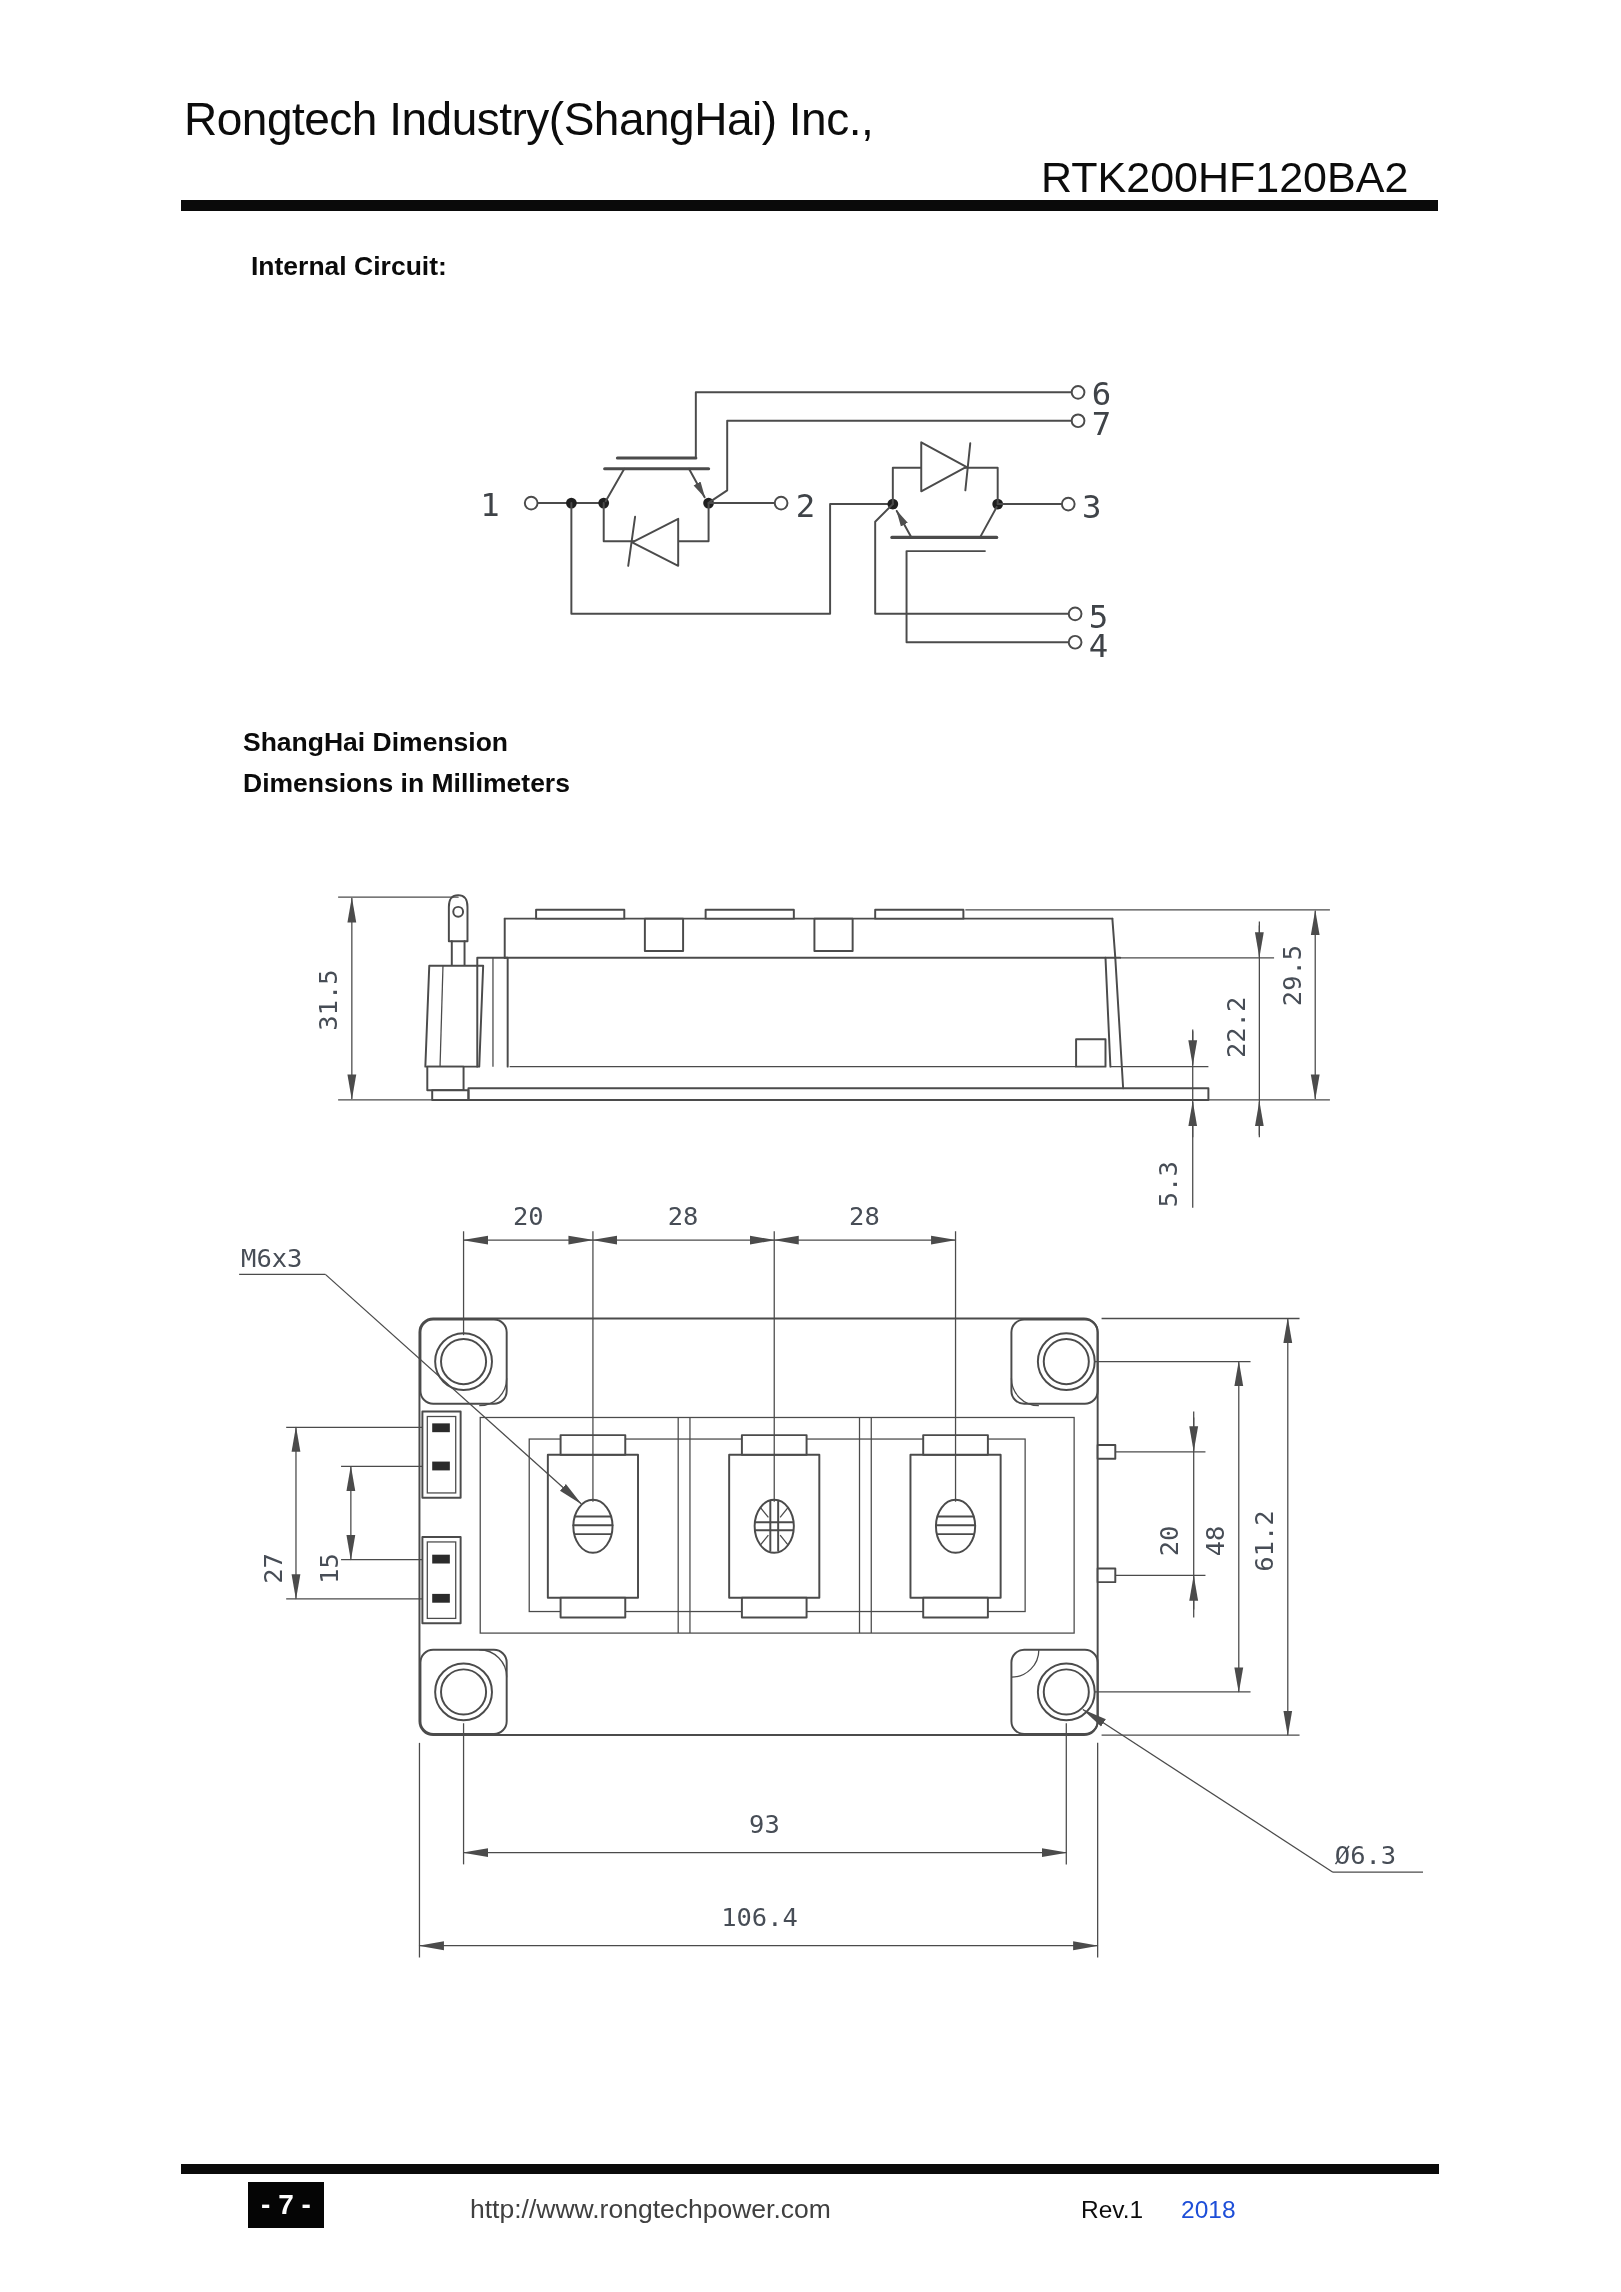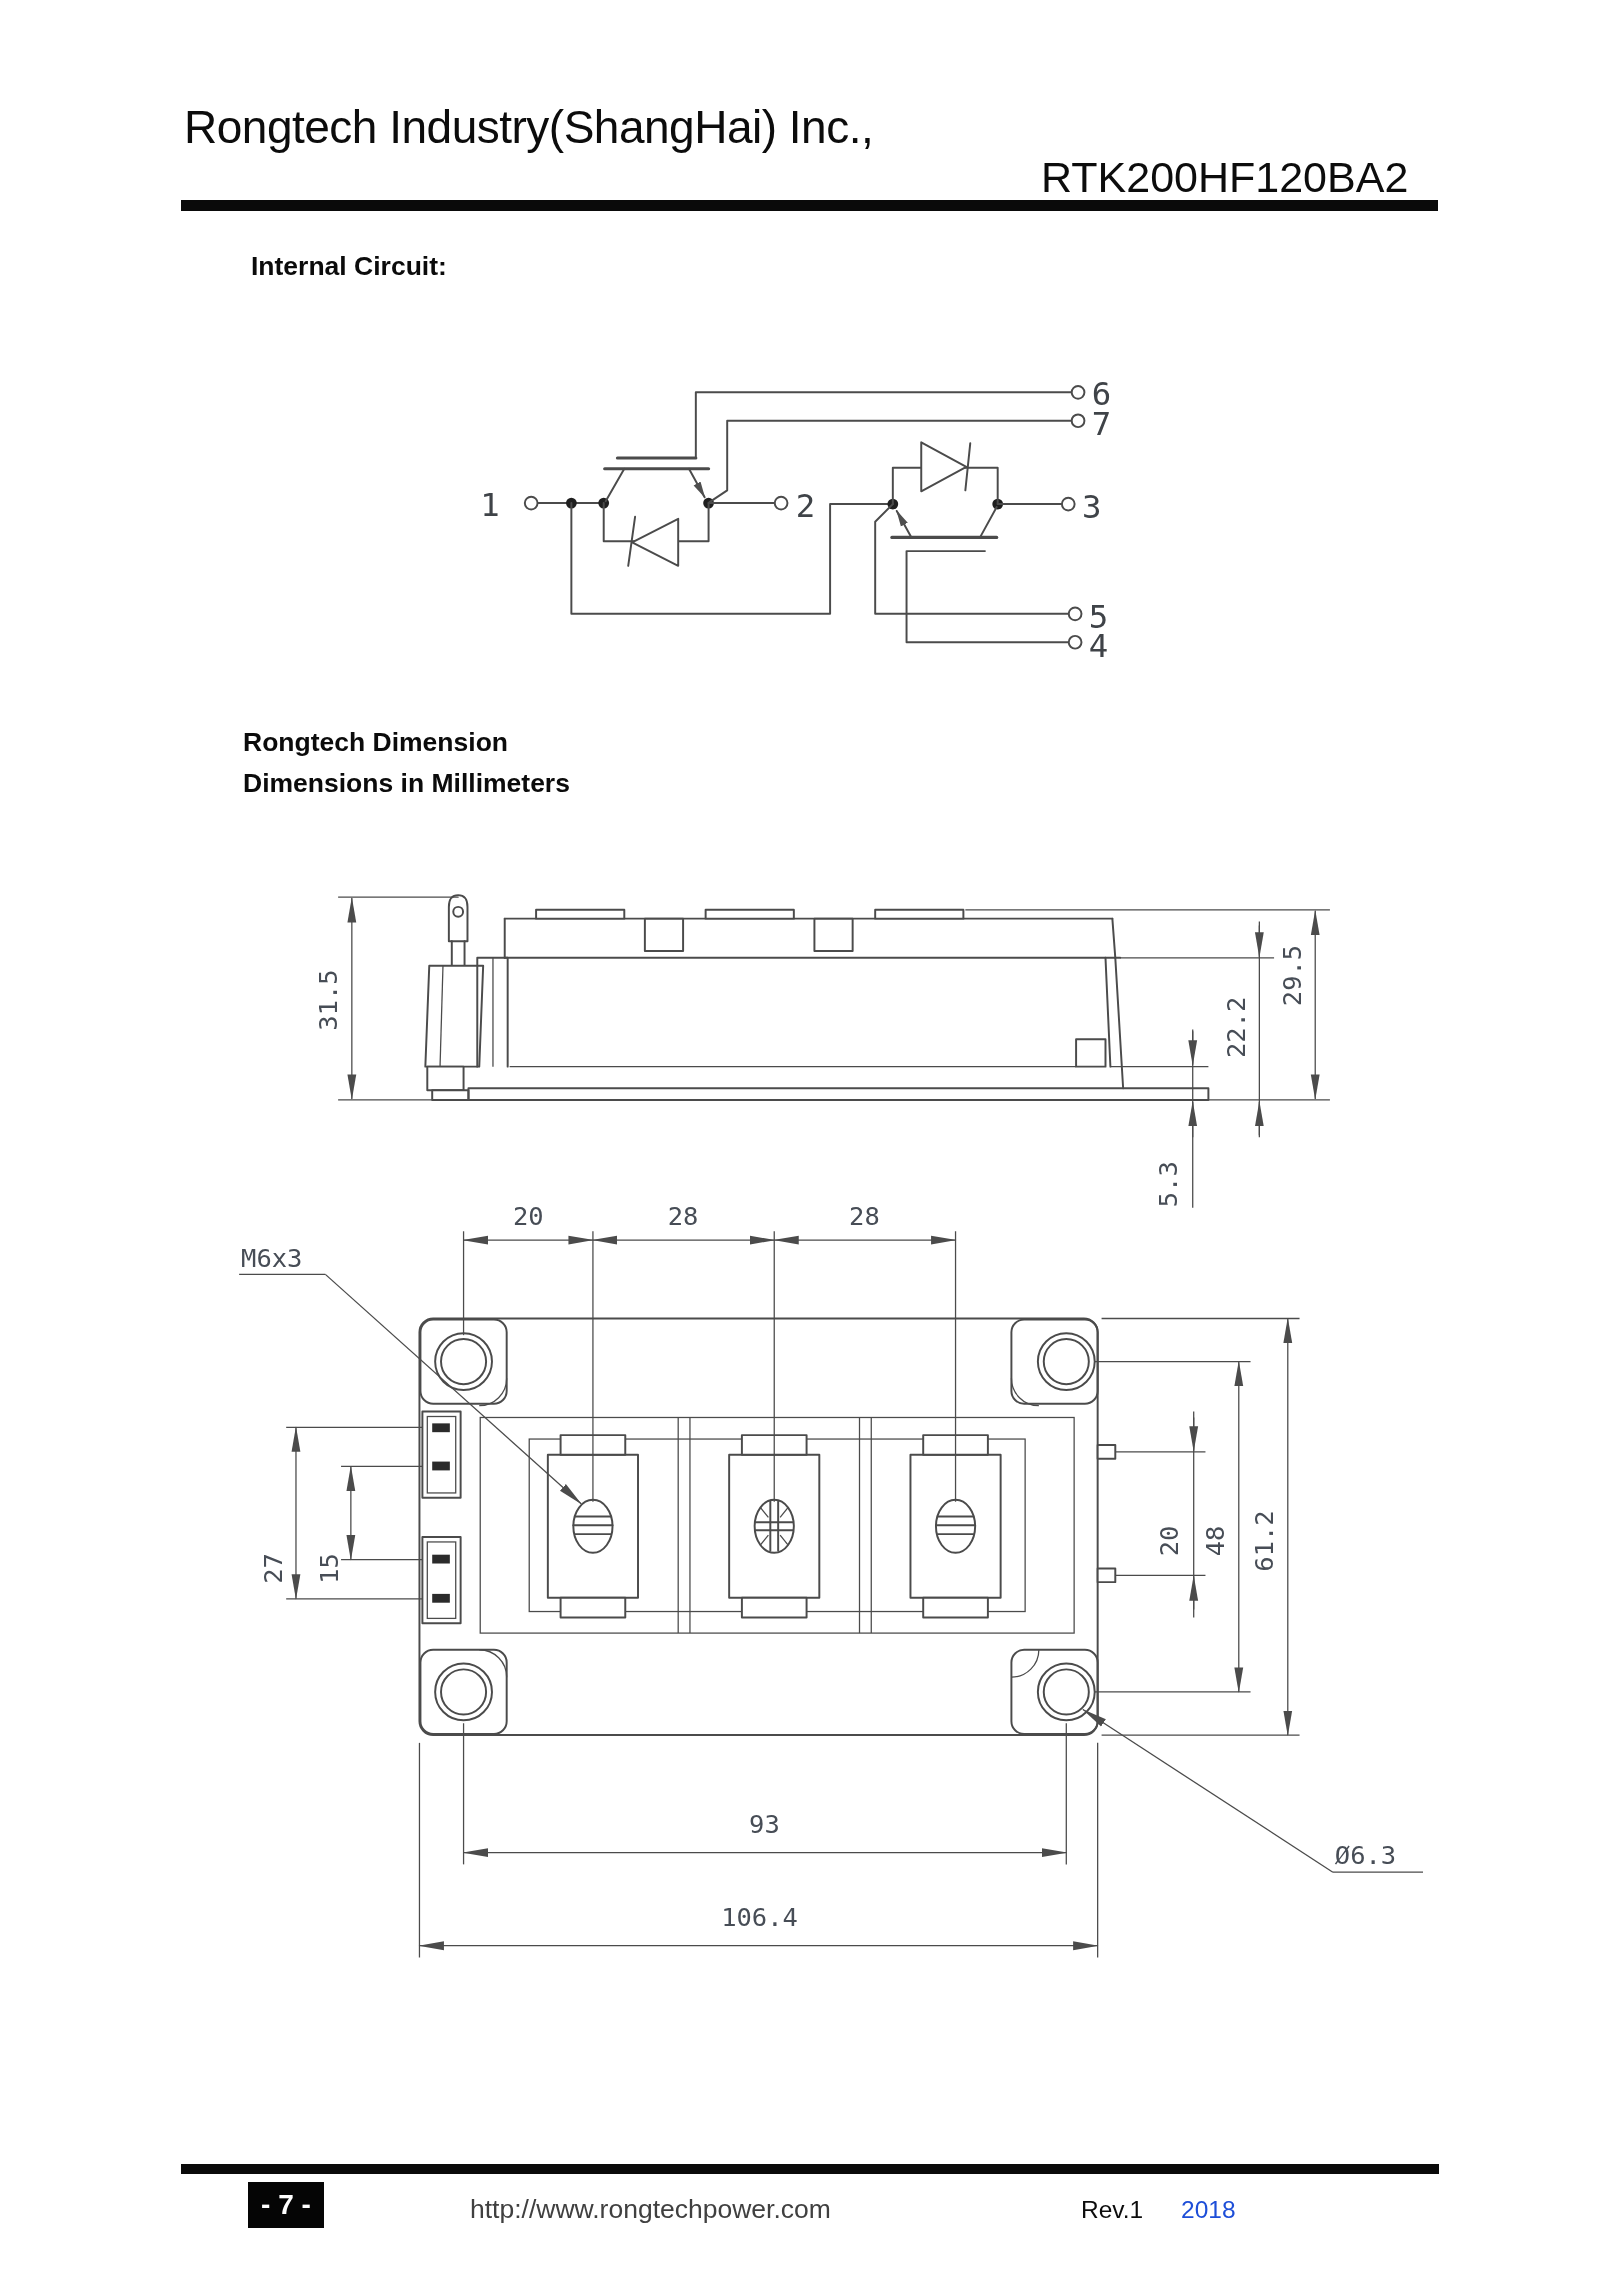--- a/index.html
+++ b/index.html
@@ -1,18 +1,18 @@
 <!DOCTYPE html>
 <html><head>
 <meta charset="utf-8">
 <style>
   html,body{margin:0;padding:0;background:#ffffff;}
   body{width:1621px;height:2293px;position:relative;font-family:"Liberation Sans",sans-serif;color:#111;}
   .abs{position:absolute;}
-  .company{left:184px;top:92px;font-size:46px;letter-spacing:-0.5px;color:#0c0c0c;margin-top:8px;}
+  .company{left:184px;top:92px;font-size:46px;letter-spacing:-0.5px;color:#0c0c0c;}
   .partno{left:1041px;top:153px;font-size:43px;color:#0c0c0c;}
   .rule{left:181px;top:200px;width:1257px;height:10.8px;background:#0a0a0a;}
   .h-bold{font-weight:bold;font-size:26.5px;color:#0b0b0b;}
   .h-ic{left:251px;top:251px;}
   .h-pd{left:243px;top:727px;}
   .h-dm{left:243px;top:768px;}
   .svgwrap{left:0;top:0;width:1621px;height:2293px;}
   .footer-rule{left:181px;top:2164px;width:1258px;height:9.8px;background:#0a0a0a;}
   .pagebox{left:248px;top:2182px;width:76px;height:46px;background:#050505;color:#ffffff;
            font-weight:bold;font-size:28px;text-align:center;line-height:46px;}
@@ -32,21 +32,21 @@
   .pin{fill:#2b2b2b;stroke:none;}
 </style>
 </head>
 <body>
 
 <div class="abs company">Rongtech Industry(ShangHai) Inc.,</div>
 <div class="abs partno">RTK200HF120BA2</div>
 <div class="abs rule"></div>
 
 <div class="abs h-bold h-ic">Internal Circuit:</div>
-<div class="abs h-bold h-pd">Rongtech Dimension</div>
+<div class="abs h-bold h-pd">ShangHai Dimension</div>
 <div class="abs h-bold h-dm">Dimensions in Millimeters</div>
 
 <svg class="abs svgwrap" viewBox="0 0 1654 2339" xmlns="http://www.w3.org/2000/svg">
   <defs>
     <marker id="ae" markerUnits="userSpaceOnUse" markerWidth="26" markerHeight="12" refX="25" refY="6" orient="auto">
         <path d="M0,1.5 L26,6 L0,10.5 Z" fill="#4b4b4b"></path>
       </marker>
     <marker id="as" markerUnits="userSpaceOnUse" markerWidth="26" markerHeight="12" refX="1" refY="6" orient="auto">
         <path d="M26,1.5 L0,6 L26,10.5 Z" fill="#4b4b4b"></path>
       </marker>

